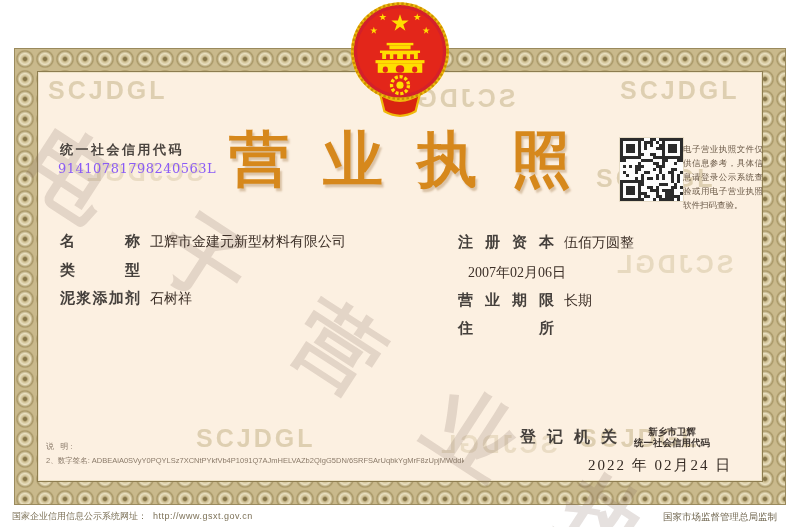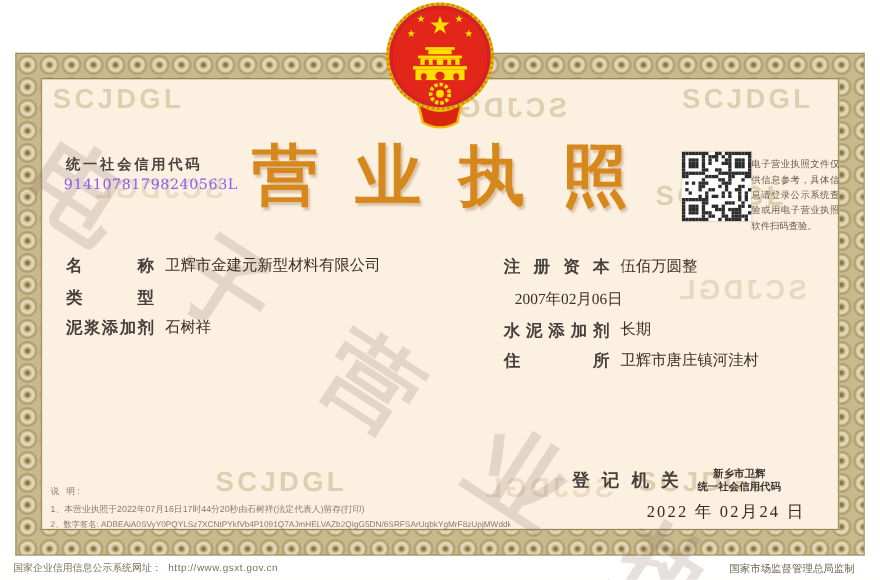--- a/index.html
+++ b/index.html
@@ -367,40 +367,38 @@
   </div>
 
   <div class="row" style="left:458px;top:233px;">
     <span class="flabel w96">注册资本</span>
     <span class="fvalue">伍佰万圆整</span>
   </div>
   <div class="row" style="left:458px;top:263px;">
     <span class="fvalue">2007年02月06日</span>
   </div>
   <div class="row" style="left:458px;top:291px;">
-    <span class="flabel w96">水泥添加剂</span>
+    <span class="flabel w96">营业期限</span>
     <span class="fvalue">长期</span>
   </div>
   <div class="row" style="left:458px;top:319px;">
     <span class="flabel w96">住所</span>
-    <span class="fvalue">卫辉市唐庄镇河洼村</span>
   </div>
 
   <div class="reg">
     <span class="reg-label">登记机关</span>
     <span class="reg-auth">
       <span style="display:block;text-align:center;">新乡市卫辉</span>
       <span style="display:block;">统一社会信用代码</span>
     </span>
   </div>
   <div class="reg-date">2022 年 02月24 日</div>
 
   <div class="notes">
     <div class="n-head">说 明:</div>
-    <div class="n-line">1、本营业执照于2022年07月16日17时44分20秒由石树祥(法定代表人)留存(打印)</div>
     <div class="n-line2">2、数字签名: ADBEAiA0SVyY0PQYLSz7XCNtPYkfVb4P1091Q7AJmHELVAZb2QIgG5DN/6SRFSArUqbkYgMrF8zUpjMWddkJmuKhjbomhXo=</div>
   </div>
 
   <div class="footer-left">
     <span>国家企业信用信息公示系统网址：</span><span class="url">http://www.gsxt.gov.cn</span>
   </div>
   <div class="footer-right">国家市场监督管理总局监制</div>
 
 </div>
 

